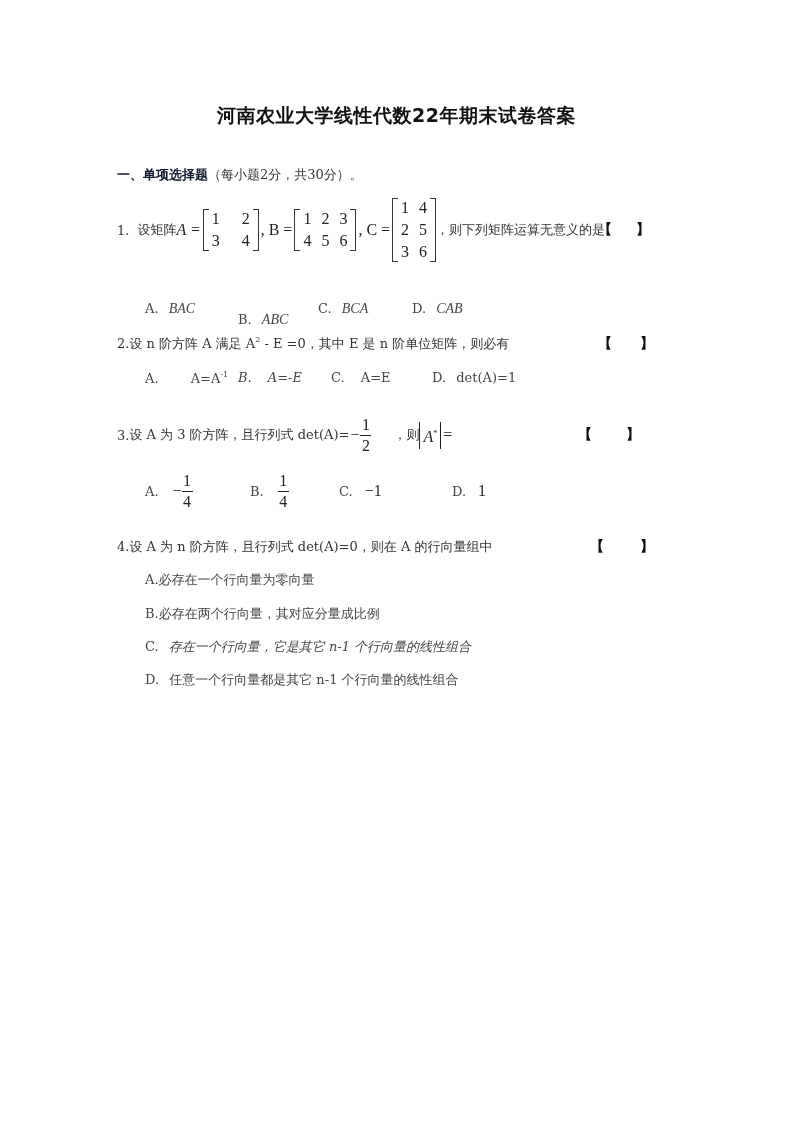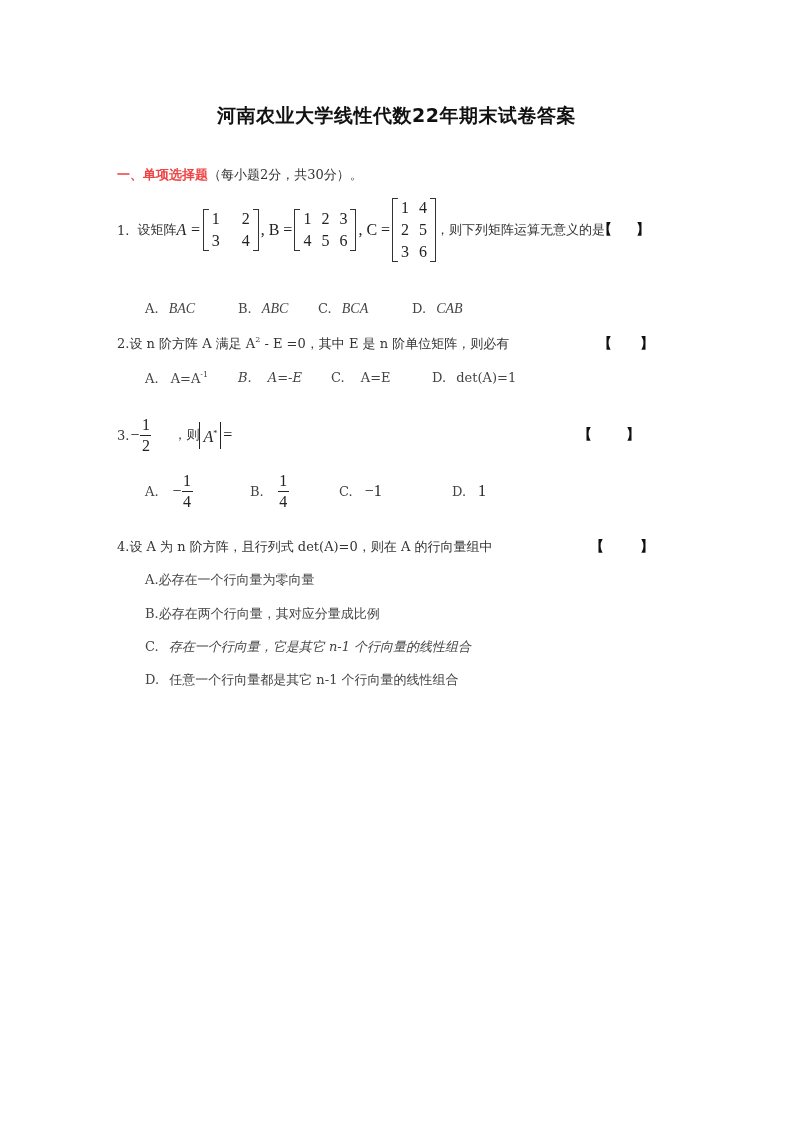--- a/index.html
+++ b/index.html
@@ -23,21 +23,21 @@
       font-weight: bold;
       font-size: 19px;
       color: #111;
       letter-spacing: 0.5px;
     }
     .section {
       left: 117px; top: 166px;
       font-size: 13px;
       color: #333;
     }
-    .section b { font-weight: bold; color: #ef4444; }
+    .section b { font-weight: bold; color: #0f172a; }
     .q-text { font-size: 13px; color: #333; }
     .opt { font-size: 13px; color: #444; }
     .it { font-style: italic; font-family: "Liberation Serif", serif; font-size: 14px; }
     .bracket {
       font-family: "DejaVu Sans", sans-serif;
       font-weight: bold;
       font-size: 14px;
       color: #111;
     }
     
@@ -145,58 +145,59 @@
   </span>
   <span>，则下列矩阵运算无意义的是</span>
 </div>
 <div class="abs bracket" style="left:598px; top:221px;">【</div>
 <div class="abs bracket" style="left:636px; top:221px;">】</div>
 
 <div class="abs opt" style="left:145px; top:301px;">
   <span>A.</span>
   <span class="it" style="margin-left:6px;">BAC</span>
 </div>
-<div class="abs opt" style="left:238px; top:301px;">
+<div class="abs opt" style="left:238px; top:312px;">
   <span>B.</span>
   <span class="it" style="margin-left:6px;">ABC</span>
 </div>
 <div class="abs opt" style="left:318px; top:301px;">
   <span>C.</span>
   <span class="it" style="margin-left:6px;">BCA</span>
 </div>
 <div class="abs opt" style="left:412px; top:301px;">
   <span>D.</span>
   <span class="it" style="margin-left:6px;">CAB</span>
 </div>
 
 <div class="abs q-text" style="left:117px; top:335px;text-align:right;">
   <span>2.</span><span>设 n 阶方阵 A 满足 A</span><sup>2</sup><span> - E =0，其中 E 是 n 阶单位矩阵，则必有</span>
 </div>
 <div class="abs bracket" style="left:598px; top:335px;">【</div>
 <div class="abs bracket" style="left:640px; top:335px;">】</div>
 
 <div class="abs opt" style="left:145px; top:370px;">
   <span>A.</span>
-  <span style="margin-left:8px;">A=A</span><sup>-1</sup>
+  <span style="margin-left:28px;">A=A</span><sup>-1</sup>
 </div>
 <div class="abs opt" style="left:238px; top:370px;font-style:italic;">
   <span>B.</span>
   <span style="margin-left:12px;">A=-E</span>
 </div>
 <div class="abs opt" style="left:331px; top:370px;">
   <span>C.</span>
   <span style="margin-left:12px;">A=E</span>
 </div>
 <div class="abs opt" style="left:432px; top:370px;">
   <span>D.</span>
   <span style="margin-left:6px;margin-top:24px;">det(A)=1</span>
 </div>
 
 <div class="abs q-text" style="left:117px; top:414px; height:42px; display:flex; align-items:center;">
   <span>3.</span>
+    <span>设 A 为 3 阶方阵，且行列式 det(A)=</span>
   <span class="mathsym" style="margin:0 1px;">−</span>
   <span class="frac">
     <span>1</span>
     <span class="bar"></span>
     <span>2</span>
   </span>
   <span style="margin-left:22px;">，则</span>
   <span class="absbars mathsym"><span class="it" style="font-size:16px;">A</span><sup>*</sup></span>
   <span class="mathsym" style="margin-left:2px;">=</span>
 </div>

